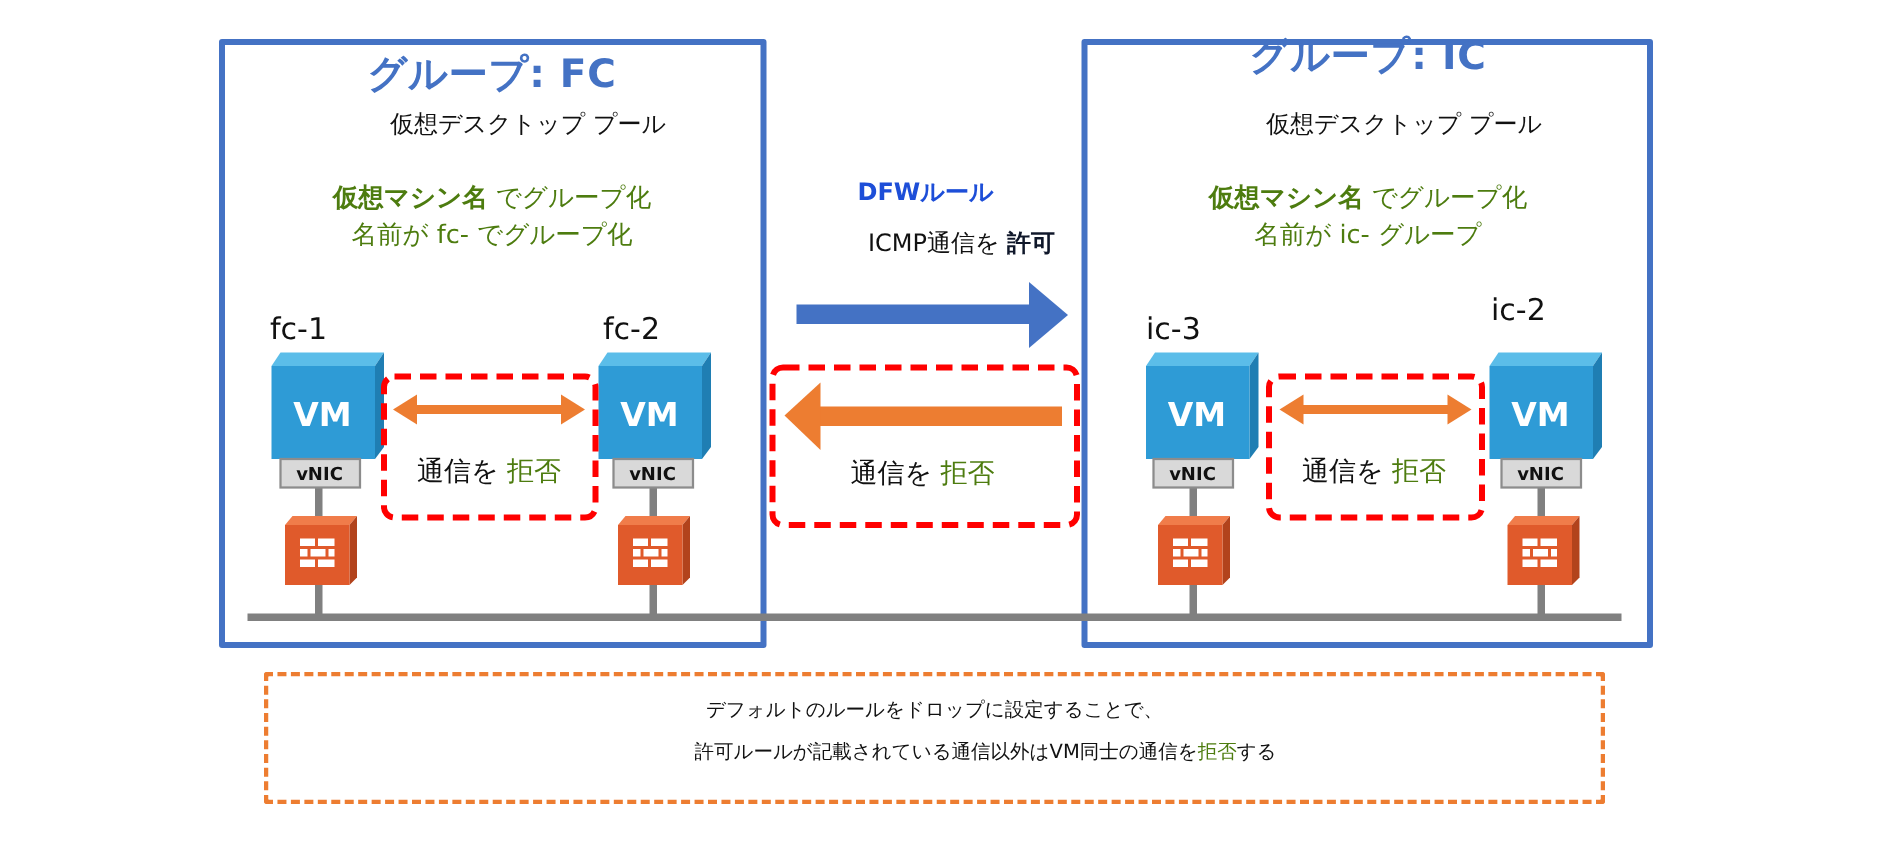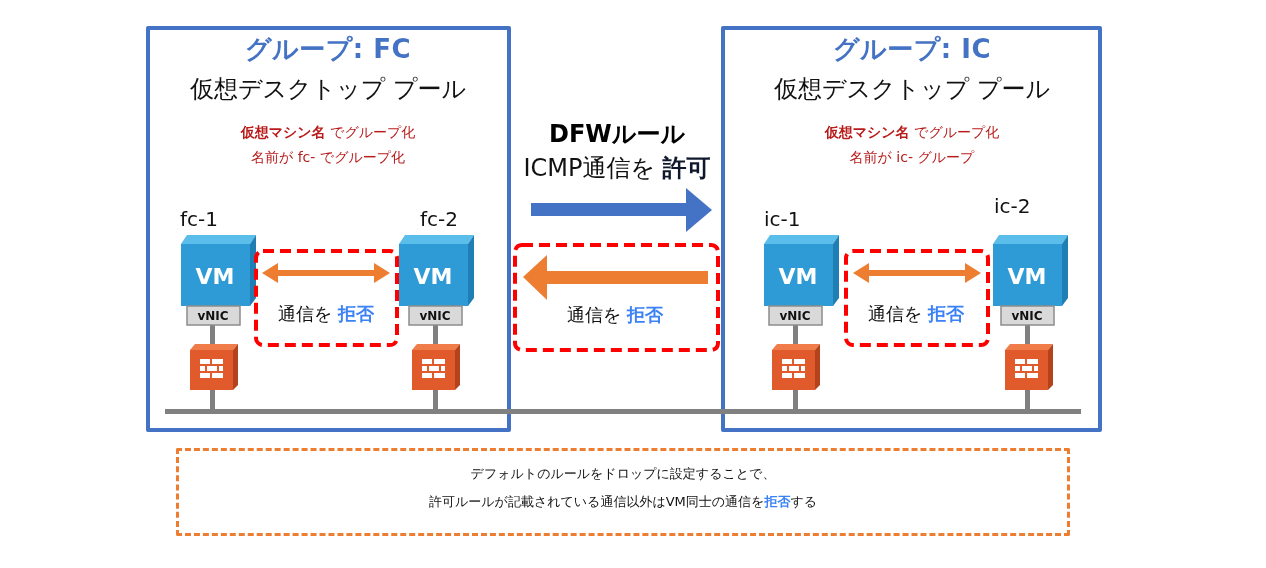--- a/index.html
+++ b/index.html
@@ -1,62 +1,62 @@
 <!DOCTYPE html>
 <html><head>
 <meta charset="utf-8">
 <style>
   html, body { margin:0; padding:0; background:#ffffff; }
   body { width:1266px; height:568px; position:relative; overflow:hidden;
          font-family:"DejaVu Sans", "Liberation Sans", sans-serif; color:#111; }
   .group-box { position:absolute; border:4px solid #4472c4; box-sizing:border-box; border-radius:2px; }
   .txt { position:absolute; white-space:nowrap; text-align:right; transform:translateX(-50%); }
   .g-title { font-weight:bold; color:#4472c4; font-size:26px; letter-spacing:0.5px; }
-  .sub { font-size:24px; color:#111; }
-  .desc { font-size:14px; line-height:24px; color:#b91c1c; }
+  .sub { font-size:16px; color:#111;margin-left:24px; }
+  .desc { font-size:17px; line-height:24px; color:#4d7c0f; }
   .desc b { font-weight:bold; }
   .vm-label { font-size:20px; color:#111; transform:none; text-align:left; }
   .deny-txt { font-size:18px; color:#111; }
-  .orange-b { color:#3b82f6; font-weight:bold; }
+  .orange-b { color:#4d7c0f; font-weight:normal; }
   .blue-b { color:#0f172a; font-weight:bold; }
-  .rule-title { font-weight:bold; color:#000000; font-size:24px; }
+  .rule-title { font-weight:bold; color:#1d4ed8; font-size:16px; }
   .note-box { position:absolute; border:3px dashed #ed7d31; box-sizing:border-box; border-radius:2px; }
   .note-text { font-size:13px; line-height:28px; color:#111; }
   svg.layer { position:absolute; left:0; top:0; }
   .vm-text { font-family:"DejaVu Sans", sans-serif; font-weight:bold; fill:#ffffff; font-size:22px; }
   .vnic-text { font-family:"DejaVu Sans", sans-serif; font-weight:bold; fill:#111; font-size:12px; }
 </style>
 </head>
 <body>
 
 <div class="group-box" style="left:146px; top:26px; width:365px; height:406px;"></div>
 <div class="group-box" style="left:721px; top:26px; width:381px; height:406px;"></div>
 
 <div class="txt g-title" style="left:328px; top:32px;">グループ: FC</div>
 <div class="txt sub" style="left:328px; top:73px;">仮想デスクトップ プール</div>
 <div class="txt desc" style="left:328px; top:120px;">
   <b>仮想マシン名</b><span> でグループ化</span>
 </div>
 <div class="txt desc" style="left:328px; top:145px;">名前が fc- でグループ化</div>
 
-<div class="txt g-title" style="left:912px; top:32px;">グループ: IC</div>
+<div class="txt g-title" style="left:912px; top:20px;">グループ: IC</div>
 <div class="txt sub" style="left:912px; top:73px;">仮想デスクトップ プール</div>
 <div class="txt desc" style="left:912px; top:120px;">
   <b>仮想マシン名</b><span> でグループ化</span>
 </div>
 <div class="txt desc" style="left:912px; top:145px;">名前が ic- グループ</div>
 
 <div class="txt rule-title" style="left:617px; top:118px;">DFWルール</div>
 <div class="txt sub" style="left:617px; top:152px;">
   <span>ICMP通信を </span><span class="blue-b">許可</span>
 </div>
 
 <div class="txt vm-label" style="left:180px; top:207px;">fc-1</div>
-<div class="txt vm-label" style="left:420px; top:207px;">fc-2</div>
-<div class="txt vm-label" style="left:764px; top:207px;">ic-1</div>
+<div class="txt vm-label" style="left:402px; top:207px;">fc-2</div>
+<div class="txt vm-label" style="left:764px; top:207px;">ic-3</div>
 <div class="txt vm-label" style="left:994px; top:194px;">ic-2</div>
 
 <svg class="layer" width="1266" height="568" viewBox="0 0 1266 568">
 
   <rect x="165" y="409" width="916" height="5" fill="#808080"></rect>
 
   <rect x="210" y="325" width="5" height="86" fill="#808080"></rect>
   <rect x="433" y="325" width="5" height="86" fill="#808080"></rect>
   <rect x="793" y="325" width="5" height="86" fill="#808080"></rect>
   <rect x="1025" y="325" width="5" height="86" fill="#808080"></rect>
@@ -191,15 +191,15 @@
 </div>
 <div class="txt deny-txt" style="left:916px; top:302px;">
   <span>通信を </span><span class="orange-b">拒否</span>
 </div>
 <div class="txt deny-txt" style="left:615px; top:303px;">
   <span>通信を </span><span class="orange-b">拒否</span>
 </div>
 
 <div class="note-box" style="left:176px; top:448px; width:894px; height:88px;"></div>
 <div class="txt note-text" style="left:623px; top:460px;">デフォルトのルールをドロップに設定することで、</div>
-<div class="txt note-text" style="left:623px; top:488px;">
+<div class="txt note-text" style="left:657px; top:488px;">
   <span>許可ルールが記載されている通信以外はVM同士の通信を</span><span class="orange-b">拒否</span><span>する</span>
 </div>
 
 </body></html>

